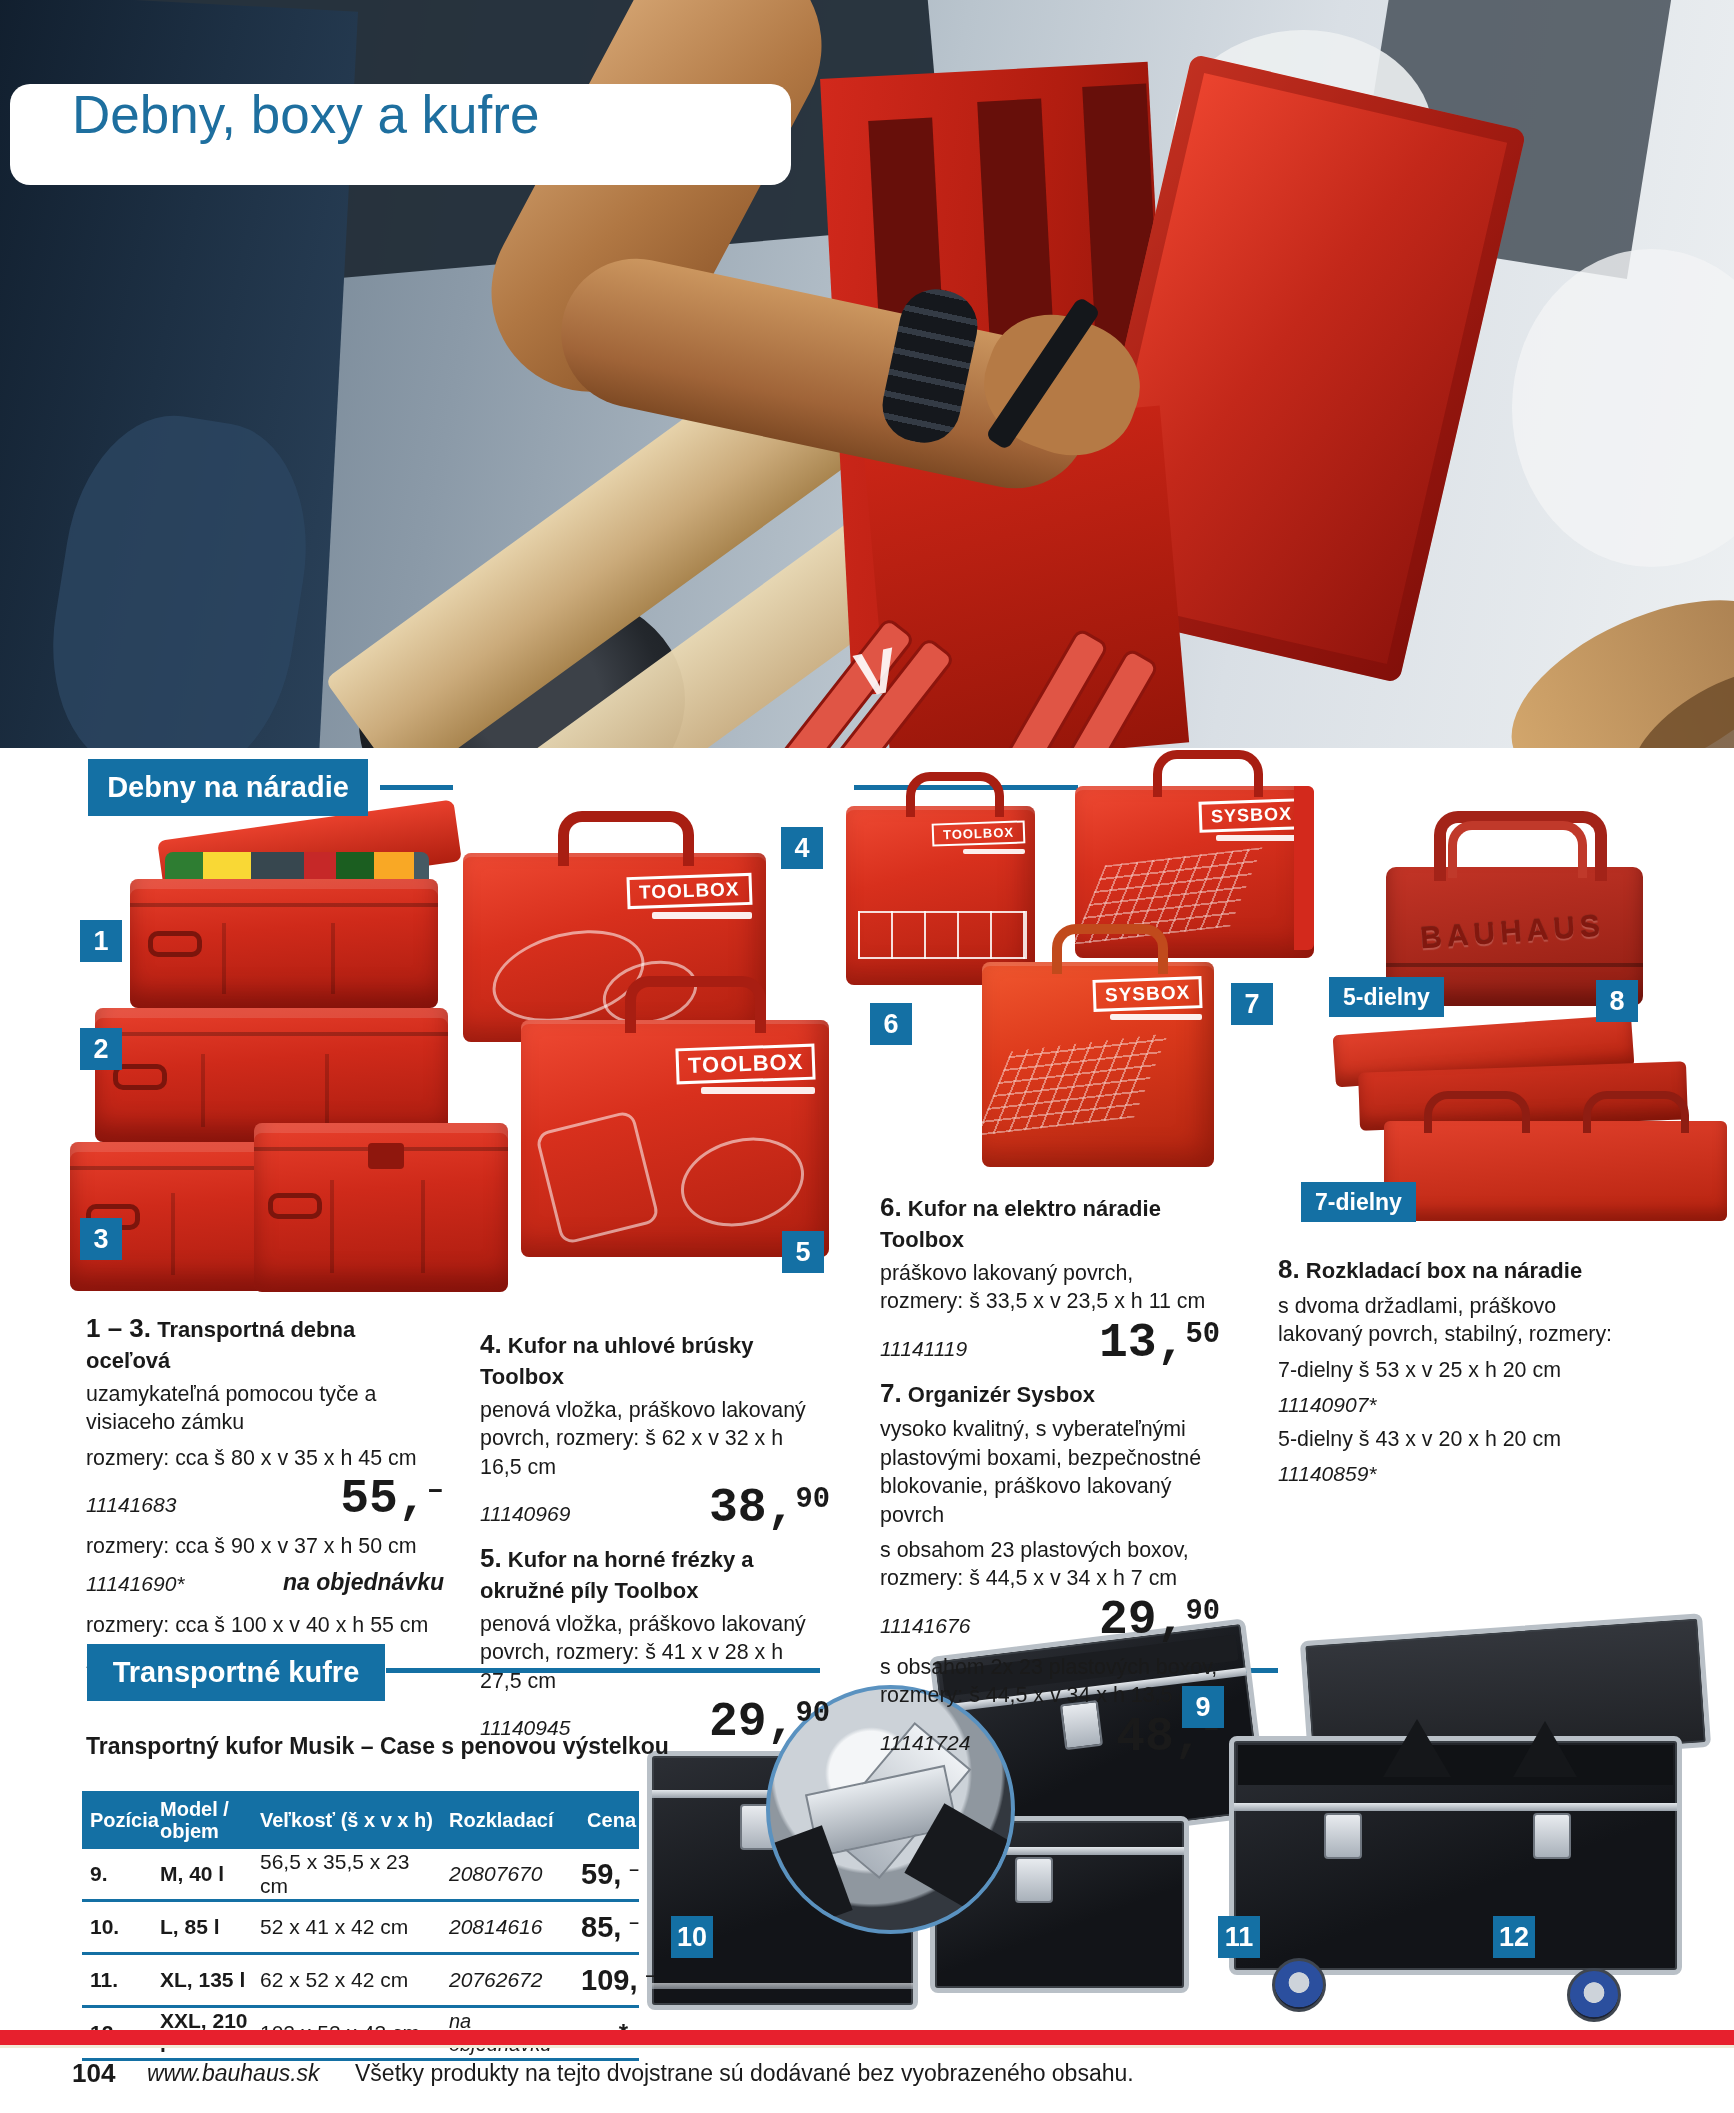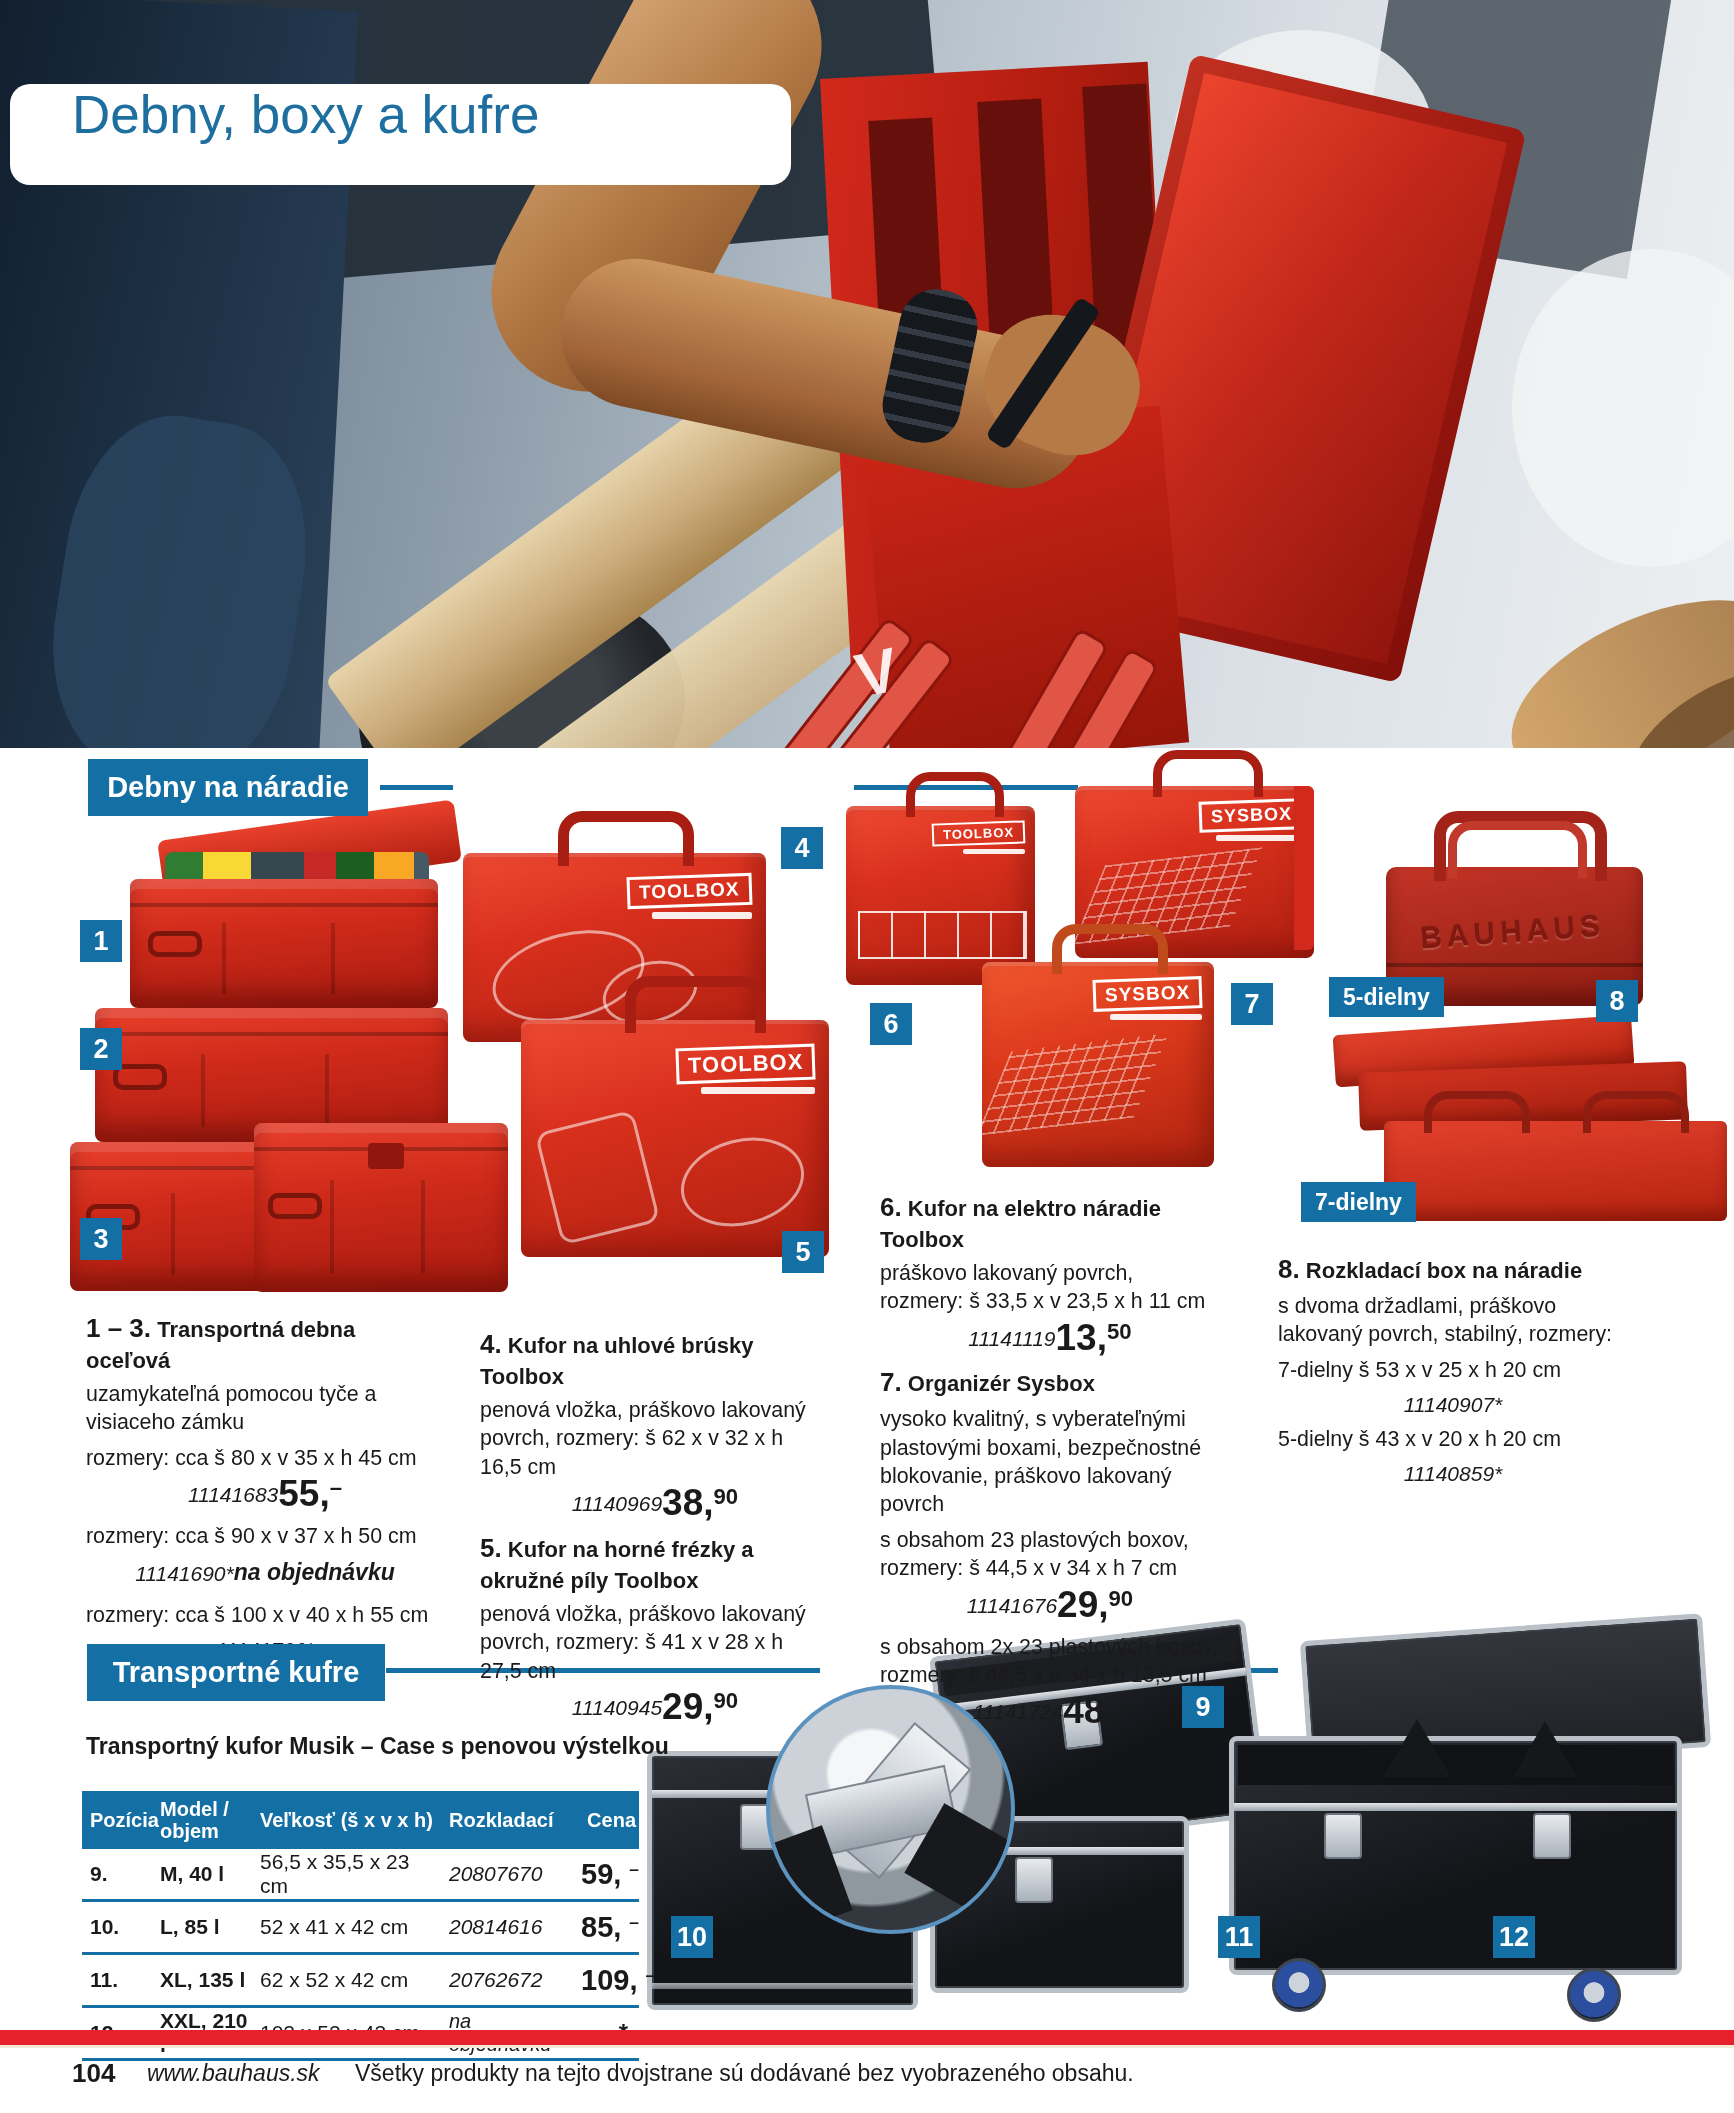--- a/index.html
+++ b/index.html
@@ -91,23 +91,23 @@
   .caster{width:48px;height:48px;border-radius:50%;border:3px solid #3f4650;
           background:radial-gradient(circle at 50% 45%,#cdd3da 0 28%,#2b4f9e 30% 68%,#1b2336 70%);}
   .inset{border-radius:50%;border:4px solid #5a92c0;overflow:hidden;
          background:radial-gradient(circle at 42% 35%,#f4f6f8 0 20%,#ccd2d8 22% 46%,#8f979f 48% 62%,#33383f 64% 100%);}
   
   .col{position:absolute;font-size:21.4px;line-height:1.33;z-index:5;}
   .ptitle{font-weight:bold;font-size:22px;margin-bottom:5px;}
   .pnum{font-size:26px;}
   .pdesc{margin-bottom:7px;}
   .psize{margin:5px 0;}
-  .skurow{display:flex;justify-content:center;align-items:flex-end;margin:7px 0 13px;}
+  .skurow{display:flex;justify-content:space-between;align-items:flex-end;margin:7px 0 13px;}
   .sku{font-style:italic;font-size:21px;}
-  .price{font-weight:bold;font-size:37px;line-height:.8;}
+  .price{font-weight:bold;font-size:48px;line-height:.8;font-family:Liberation Mono, monospace;}
   .sup{font-size:.6em;vertical-align:.5em;}
   .order{font-style:italic;font-weight:bold;font-size:23px;}
   
   .subtitle{position:absolute;left:86px;top:1733px;font-weight:bold;font-size:23px;z-index:5;}
   .tbl{position:absolute;left:82px;top:1791px;width:557px;z-index:5;font-size:21px;}
   .thead,.trow{display:grid;grid-template-columns:70px 100px 189px 124px 75px;align-items:center;}
   .thead{background:#1470a4;color:#fff;font-weight:bold;font-size:20px;height:58px;line-height:1.1;}
   .thead span{padding-left:8px;}
   .trow{height:50px;border-bottom:3px solid #1470a4;}
   .trow span{padding-left:8px;}

